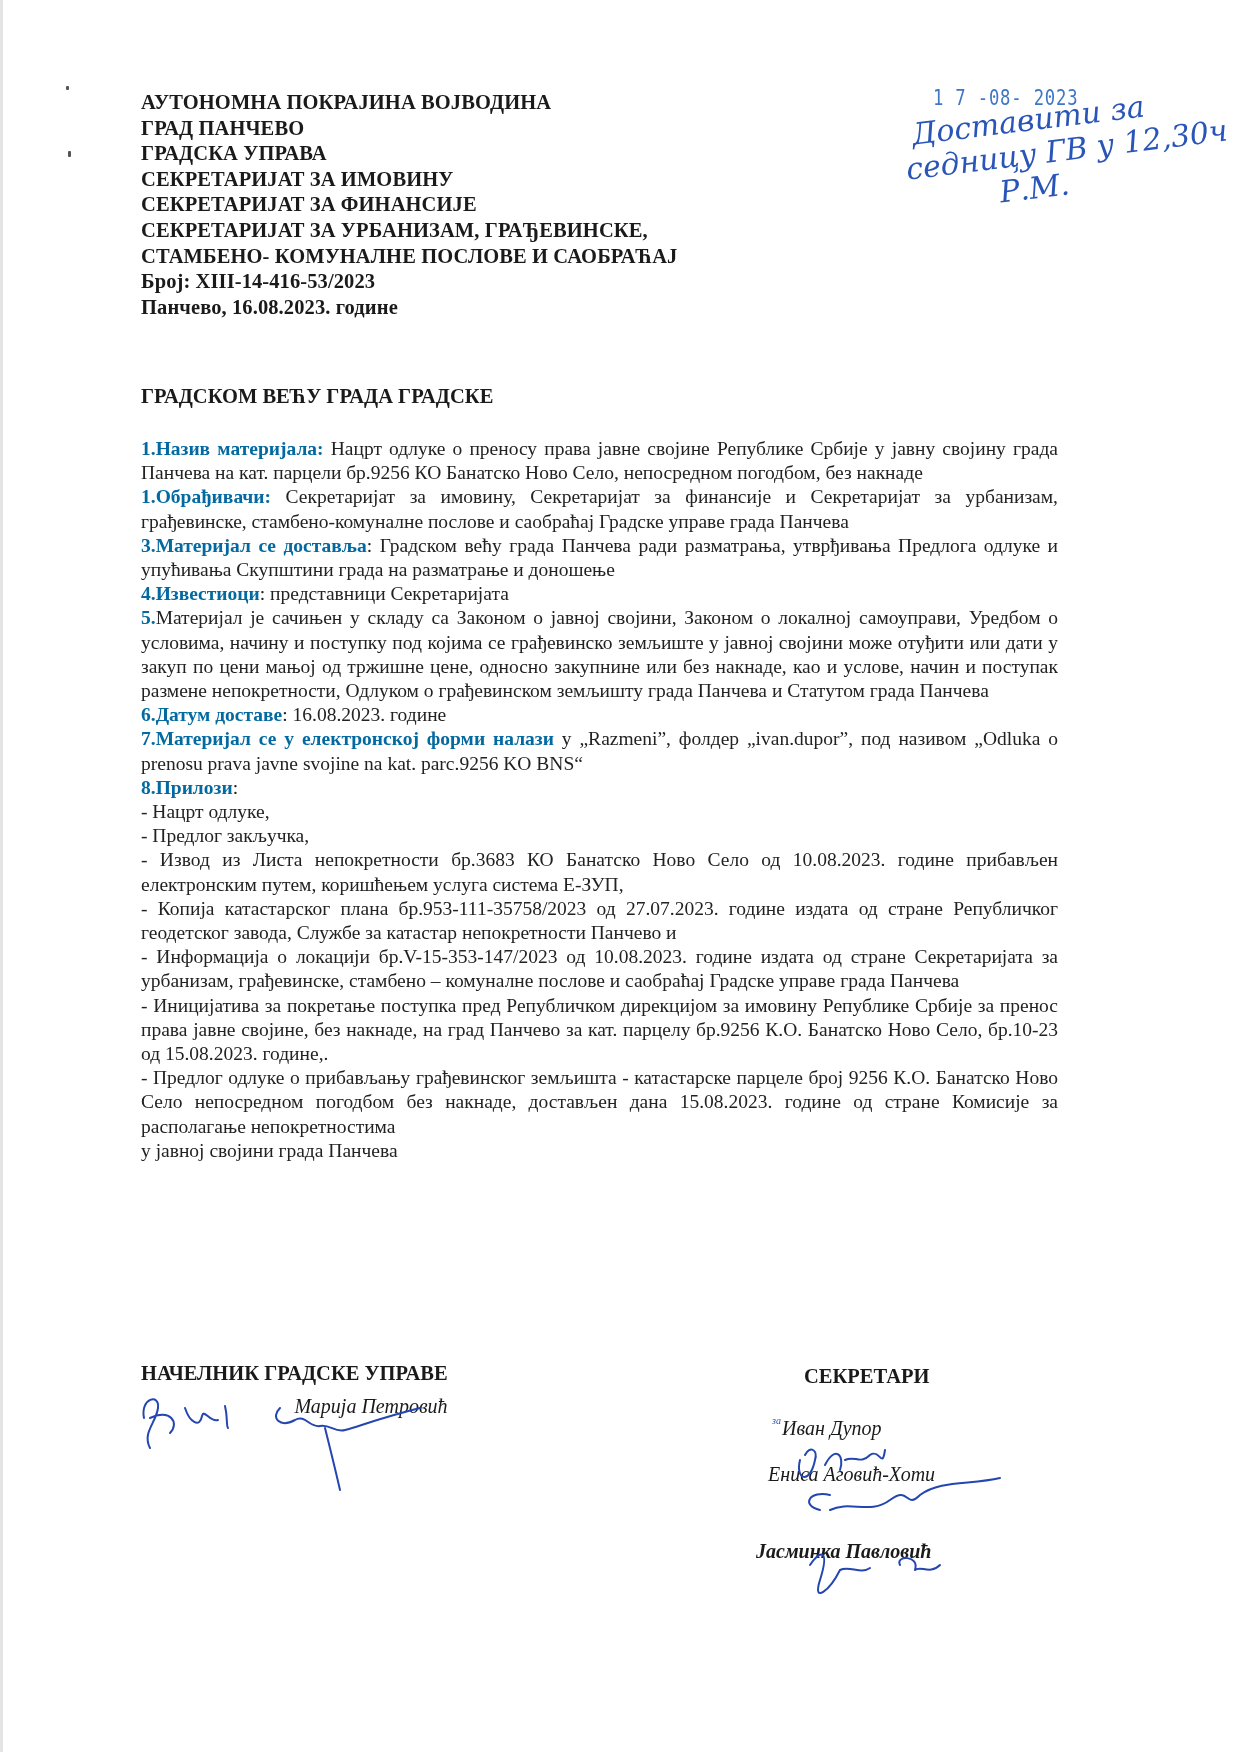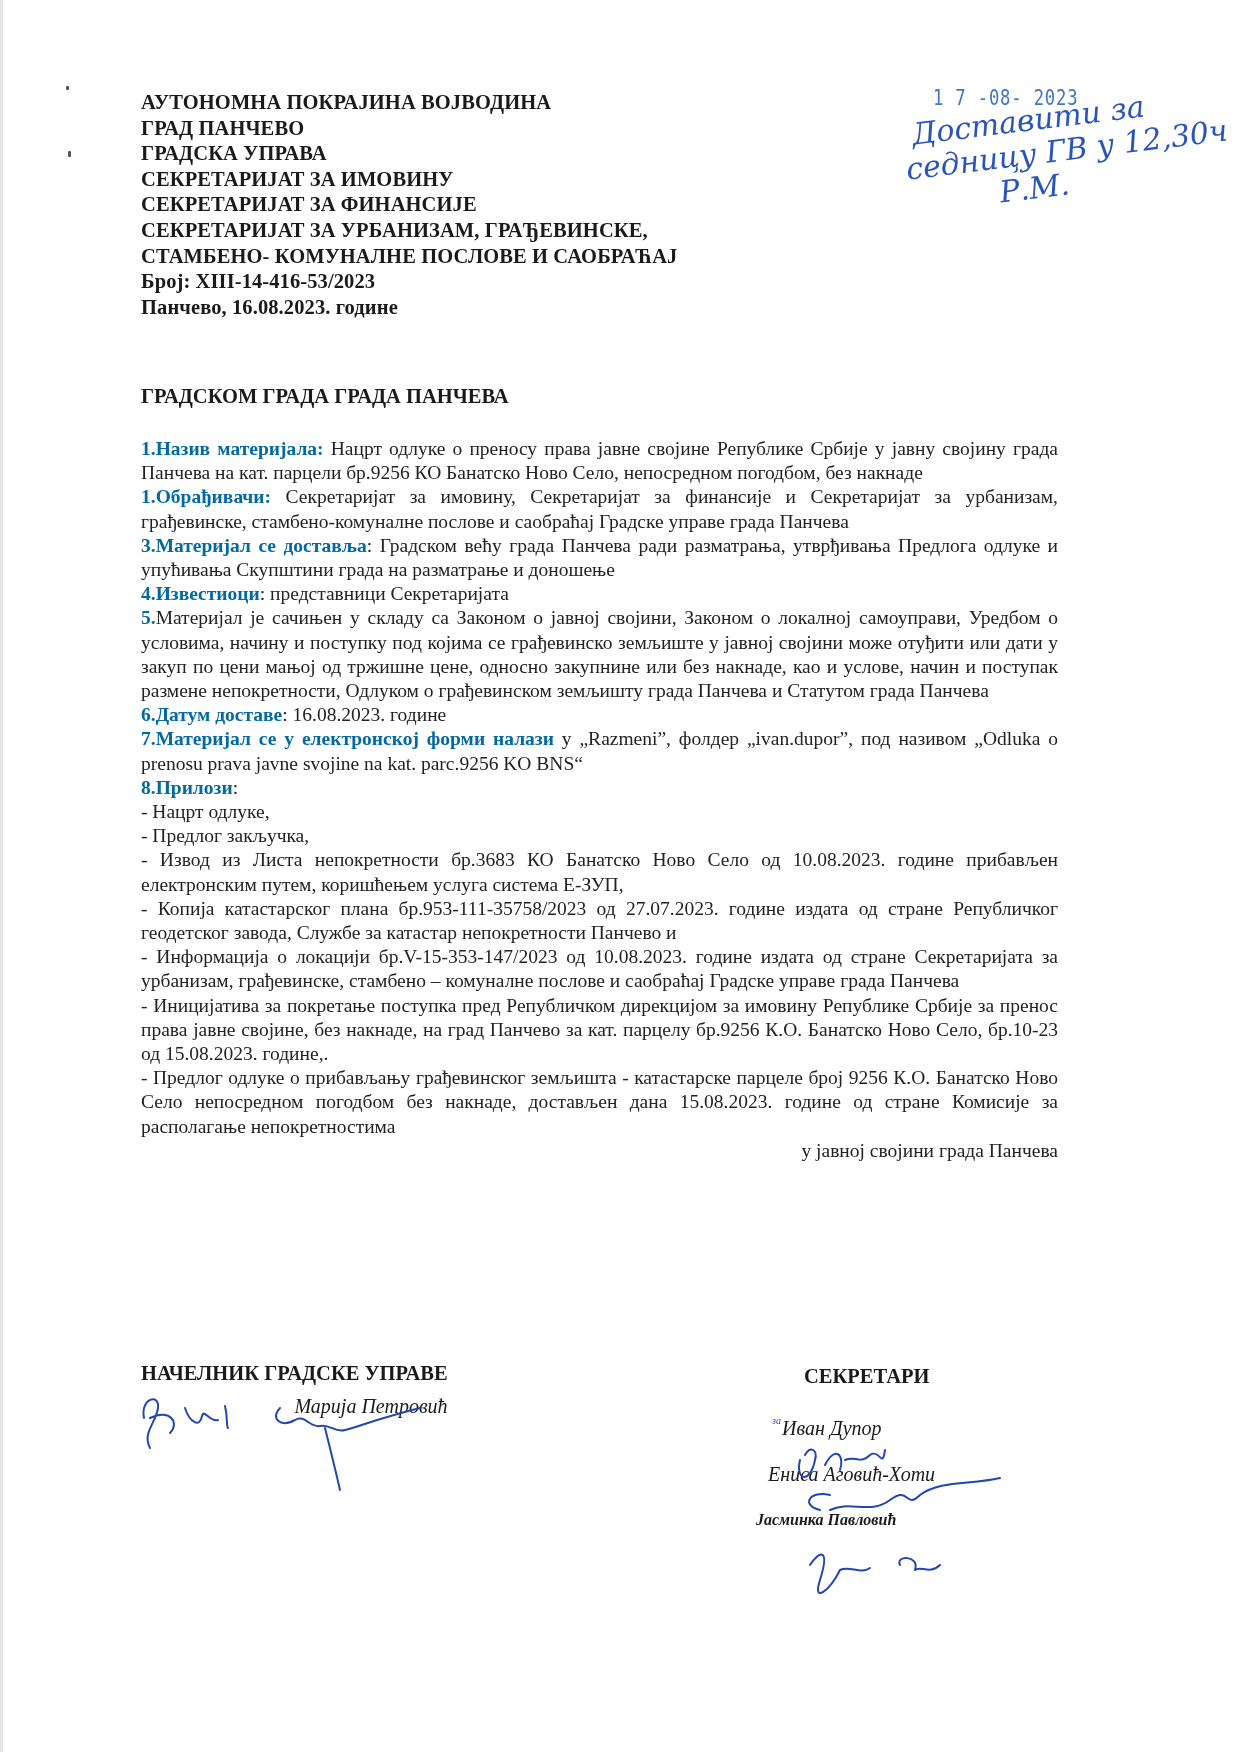--- a/index.html
+++ b/index.html
@@ -17,31 +17,31 @@
   .handnote { position: absolute; left: 910px; top: 118px; color: #2a55b8; font-family: "DejaVu Serif", serif;
               font-style: italic; font-size: 30px; line-height: 34px; transform: rotate(-7deg); transform-origin: left top; }
   .handnote div { white-space: nowrap; }
 
   .addressee { position: absolute; left: 141px; top: 385px; font-weight: bold; font-size: 20.5px; }
 
   .body { position: absolute; left: 141px; top: 437px; width: 917px; font-size: 19.5px; line-height: 24.2px;
           font-family: "Liberation Serif", serif; color: #222; }
   .body p { margin: 0; text-align: justify; }
   .body .lbl { font-weight: bold; color: #0369a1; }
-  .body .nojust { text-align: right; }
+  .body .nojust { text-align: left; }
 
   .sig-left { position: absolute; left: 141px; top: 1362px; }
   .sig-left .title { font-weight: bold; font-size: 20.5px; white-space: nowrap; }
   .sig-left .name { font-style: italic; font-size: 20px; margin-left: 24px; margin-top: 10px; text-align: right; }
 
   .sig-right { position: absolute; left: 804px; top: 1365px; }
   .sig-right .title { font-weight: bold; font-size: 20.5px; }
   .sig-right .n1 { position: absolute; left: -22px; top: 52px; font-style: italic; font-size: 20px; white-space: nowrap; }
   .sig-right .n2 { position: absolute; left: -36px; top: 98px; font-style: italic; font-size: 20px; white-space: nowrap; }
-  .sig-right .n3 { position: absolute; left: -48px; top: 146px; font-style: italic; font-size: 16px; white-space: nowrap; font-weight: bold; }
+  .sig-right .n3 { position: absolute; left: -48px; top: 175px; font-style: italic; font-size: 20px; white-space: nowrap; font-weight: bold; }
   .za { position: absolute; left: -32px; top: 50px; color: #2a55b8; font-style: italic; font-size: 10px; font-family: Liberation Serif, serif; }
 
   svg.ink { position: absolute; overflow: visible; }
   svg.ink path { fill: none; stroke: #2446b0; stroke-width: 2; stroke-linecap: round; stroke-linejoin: round; }
 </style>
 </head>
 <body>
 
 <div class="page">
   <div class="left-edge"></div>
@@ -60,21 +60,21 @@
     <div>Панчево, 16.08.2023. године</div>
   </div>
 
   <div class="stamp">1 7 -08- 2023</div>
   <div class="handnote">
     <div>Доставити за</div>
     <div style="margin-left:-10px;">седницу ГВ у 12,30ч</div>
     <div style="margin-left:80px;">Р.М.</div>
   </div>
 
-  <div class="addressee">ГРАДСКОМ ГРАДА ГРАДА ПАНЧЕВА</div>
+  <div class="addressee">ГРАДСКОМ ВЕЋУ ГРАДА ГРАДСКЕ</div>
 
   <div class="body">
     <p><span class="lbl">1.Назив материјала:</span><span> Нацрт одлуке о преносу права јавне својине Републике Србије у јавну својину града Панчева на кат. парцели бр.9256 КО Банатско Ново Село, непосредном погодбом, без накнаде</span></p>
     <p><span class="lbl">1.Обрађивачи:</span><span> Секретаријат за имовину, Секретаријат за финансије и Секретаријат за урбанизам, грађевинске, стамбено-комуналне послове и саобраћај Градске управе града Панчева</span></p>
     <p><span class="lbl">3.Материјал се доставља</span><span>: Градском већу града Панчева ради разматрања, утврђивања Предлога одлуке и упућивања Скупштини града на разматрање и доношење</span></p>
     <p><span class="lbl">4.Известиоци</span><span>: представници Секретаријата</span></p>
     <p><span class="lbl">5.</span><span>Материјал је сачињен у складу са Законом о јавној својини, Законом о локалној самоуправи, Уредбом о условима, начину и поступку под којима се грађевинско земљиште у јавној својини може отуђити или дати у закуп по цени мањој од тржишне цене, односно закупнине или без накнаде, као и услове, начин и поступак размене непокретности, Одлуком о грађевинском земљишту града Панчева и Статутом града Панчева</span></p>
     <p><span class="lbl">6.Датум доставе</span><span>: 16.08.2023. године</span></p>
     <p><span class="lbl">7.Материјал се у електронској форми налази</span><span> у „Razmeni”, фолдер „ivan.dupor”, под називом „Odluka o prenosu prava javne svojine na kat. parc.9256 KO BNS“</span></p>
     <p><span class="lbl">8.Прилози</span><span>:</span></p>

